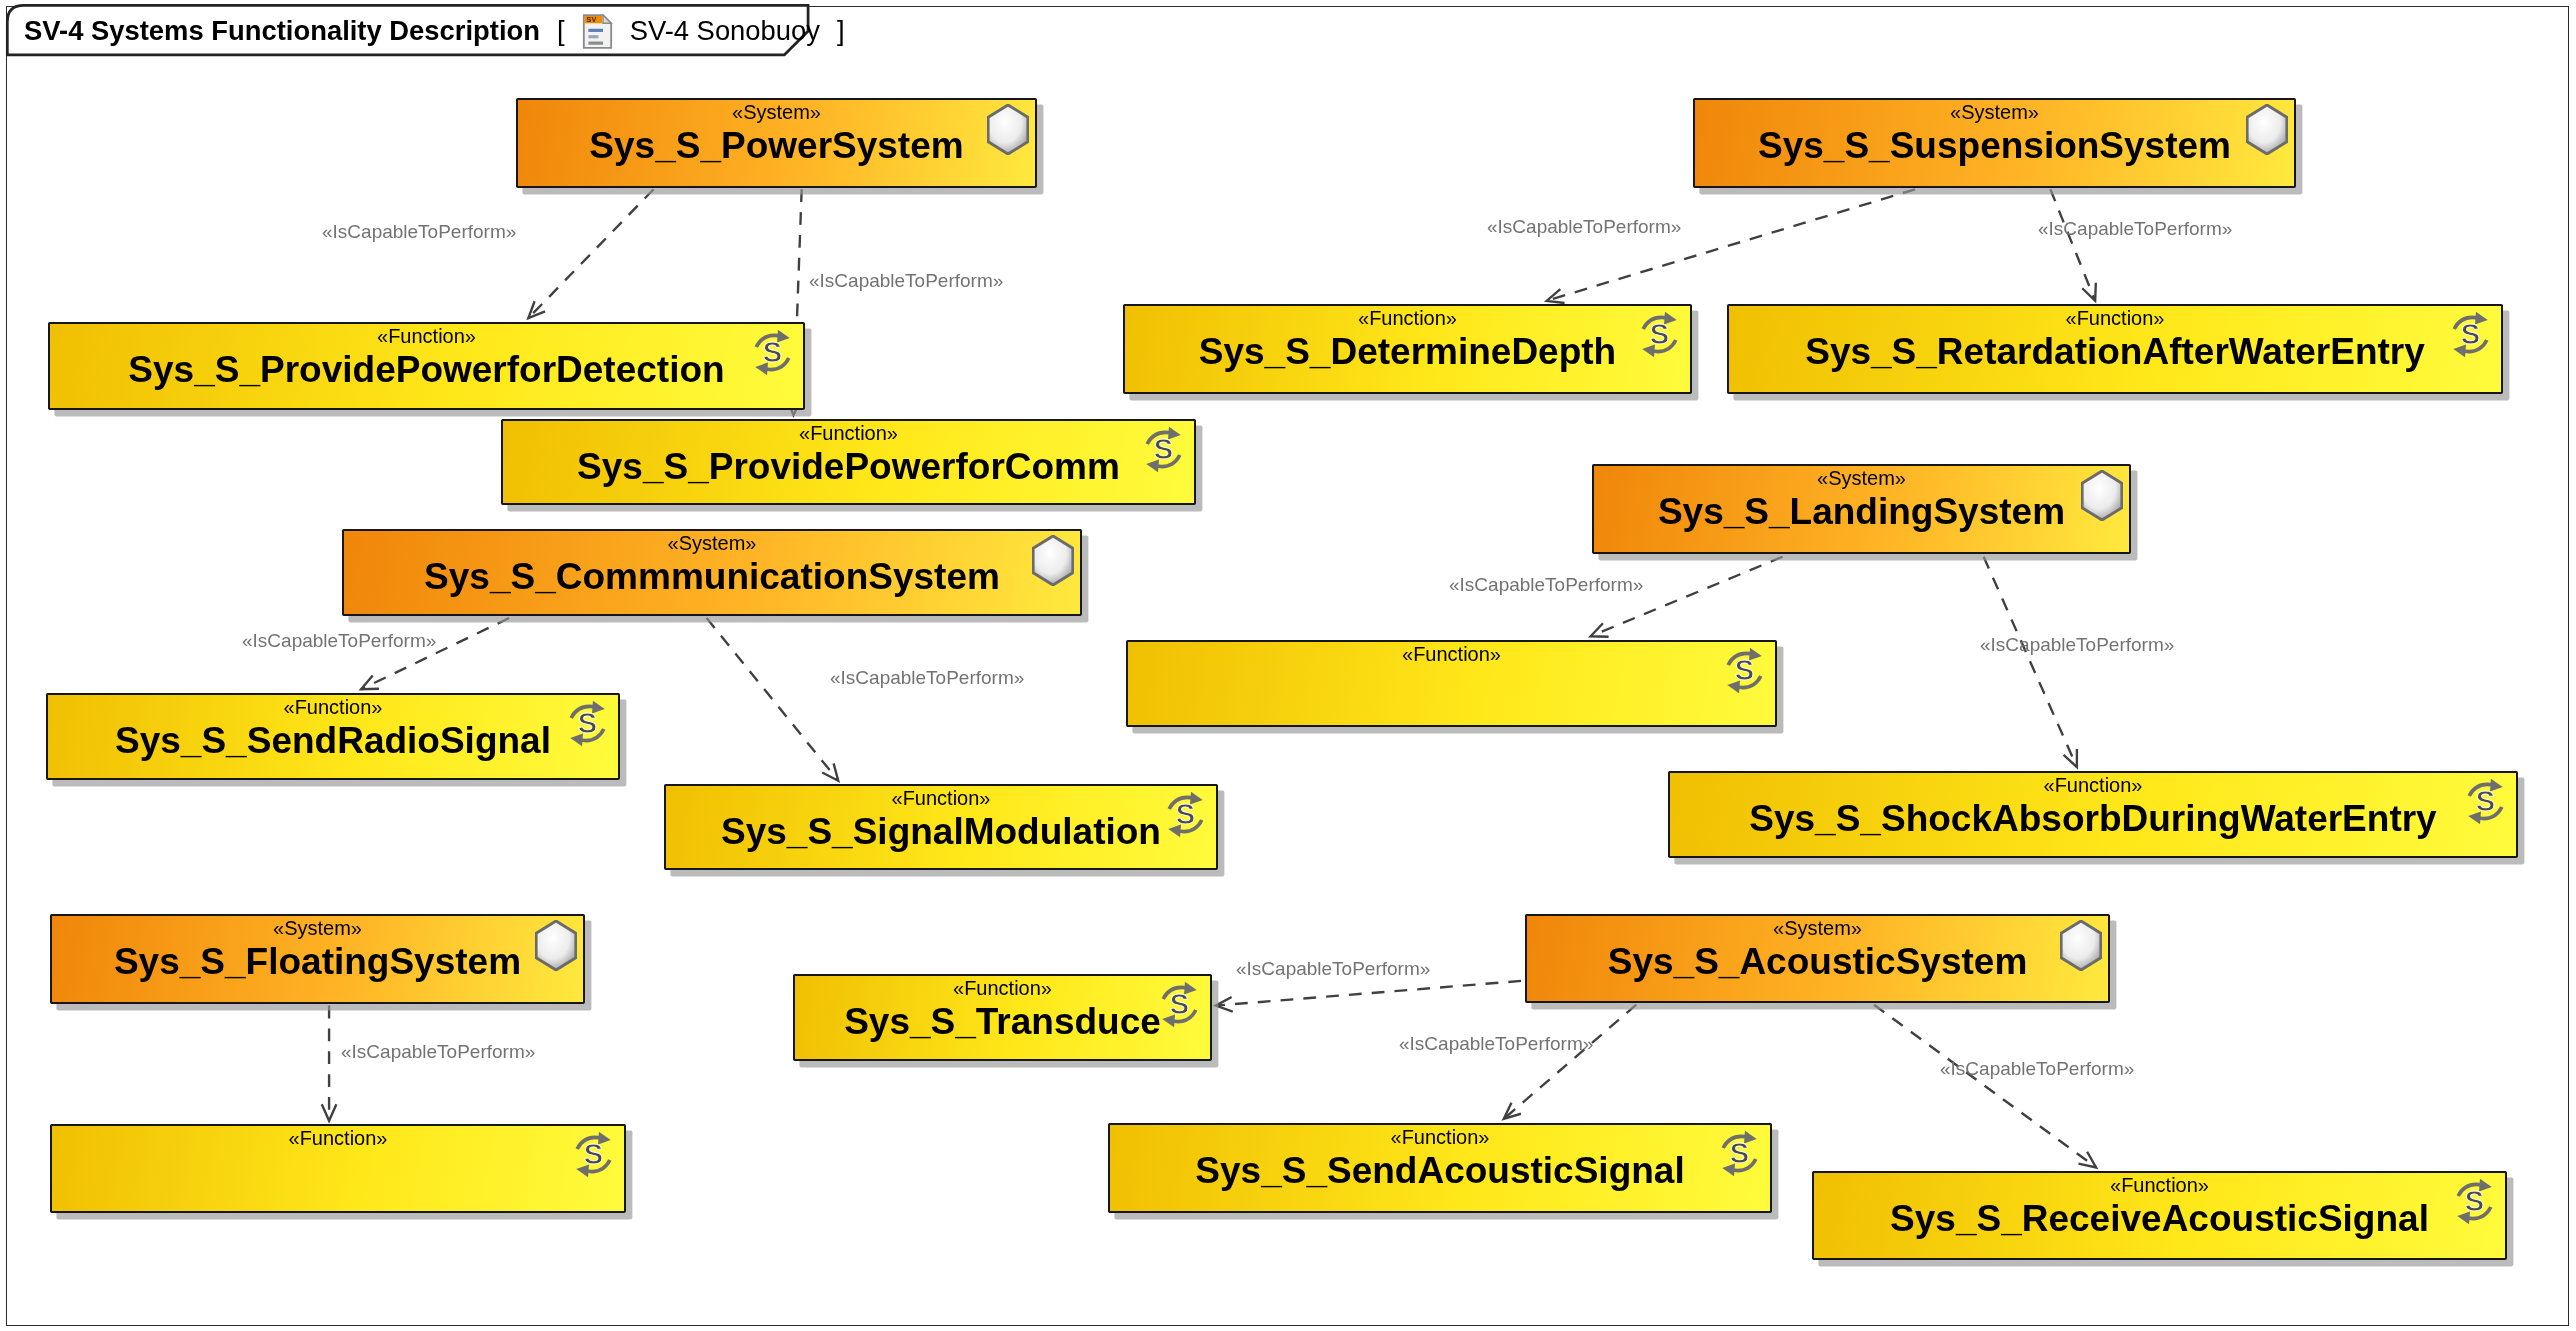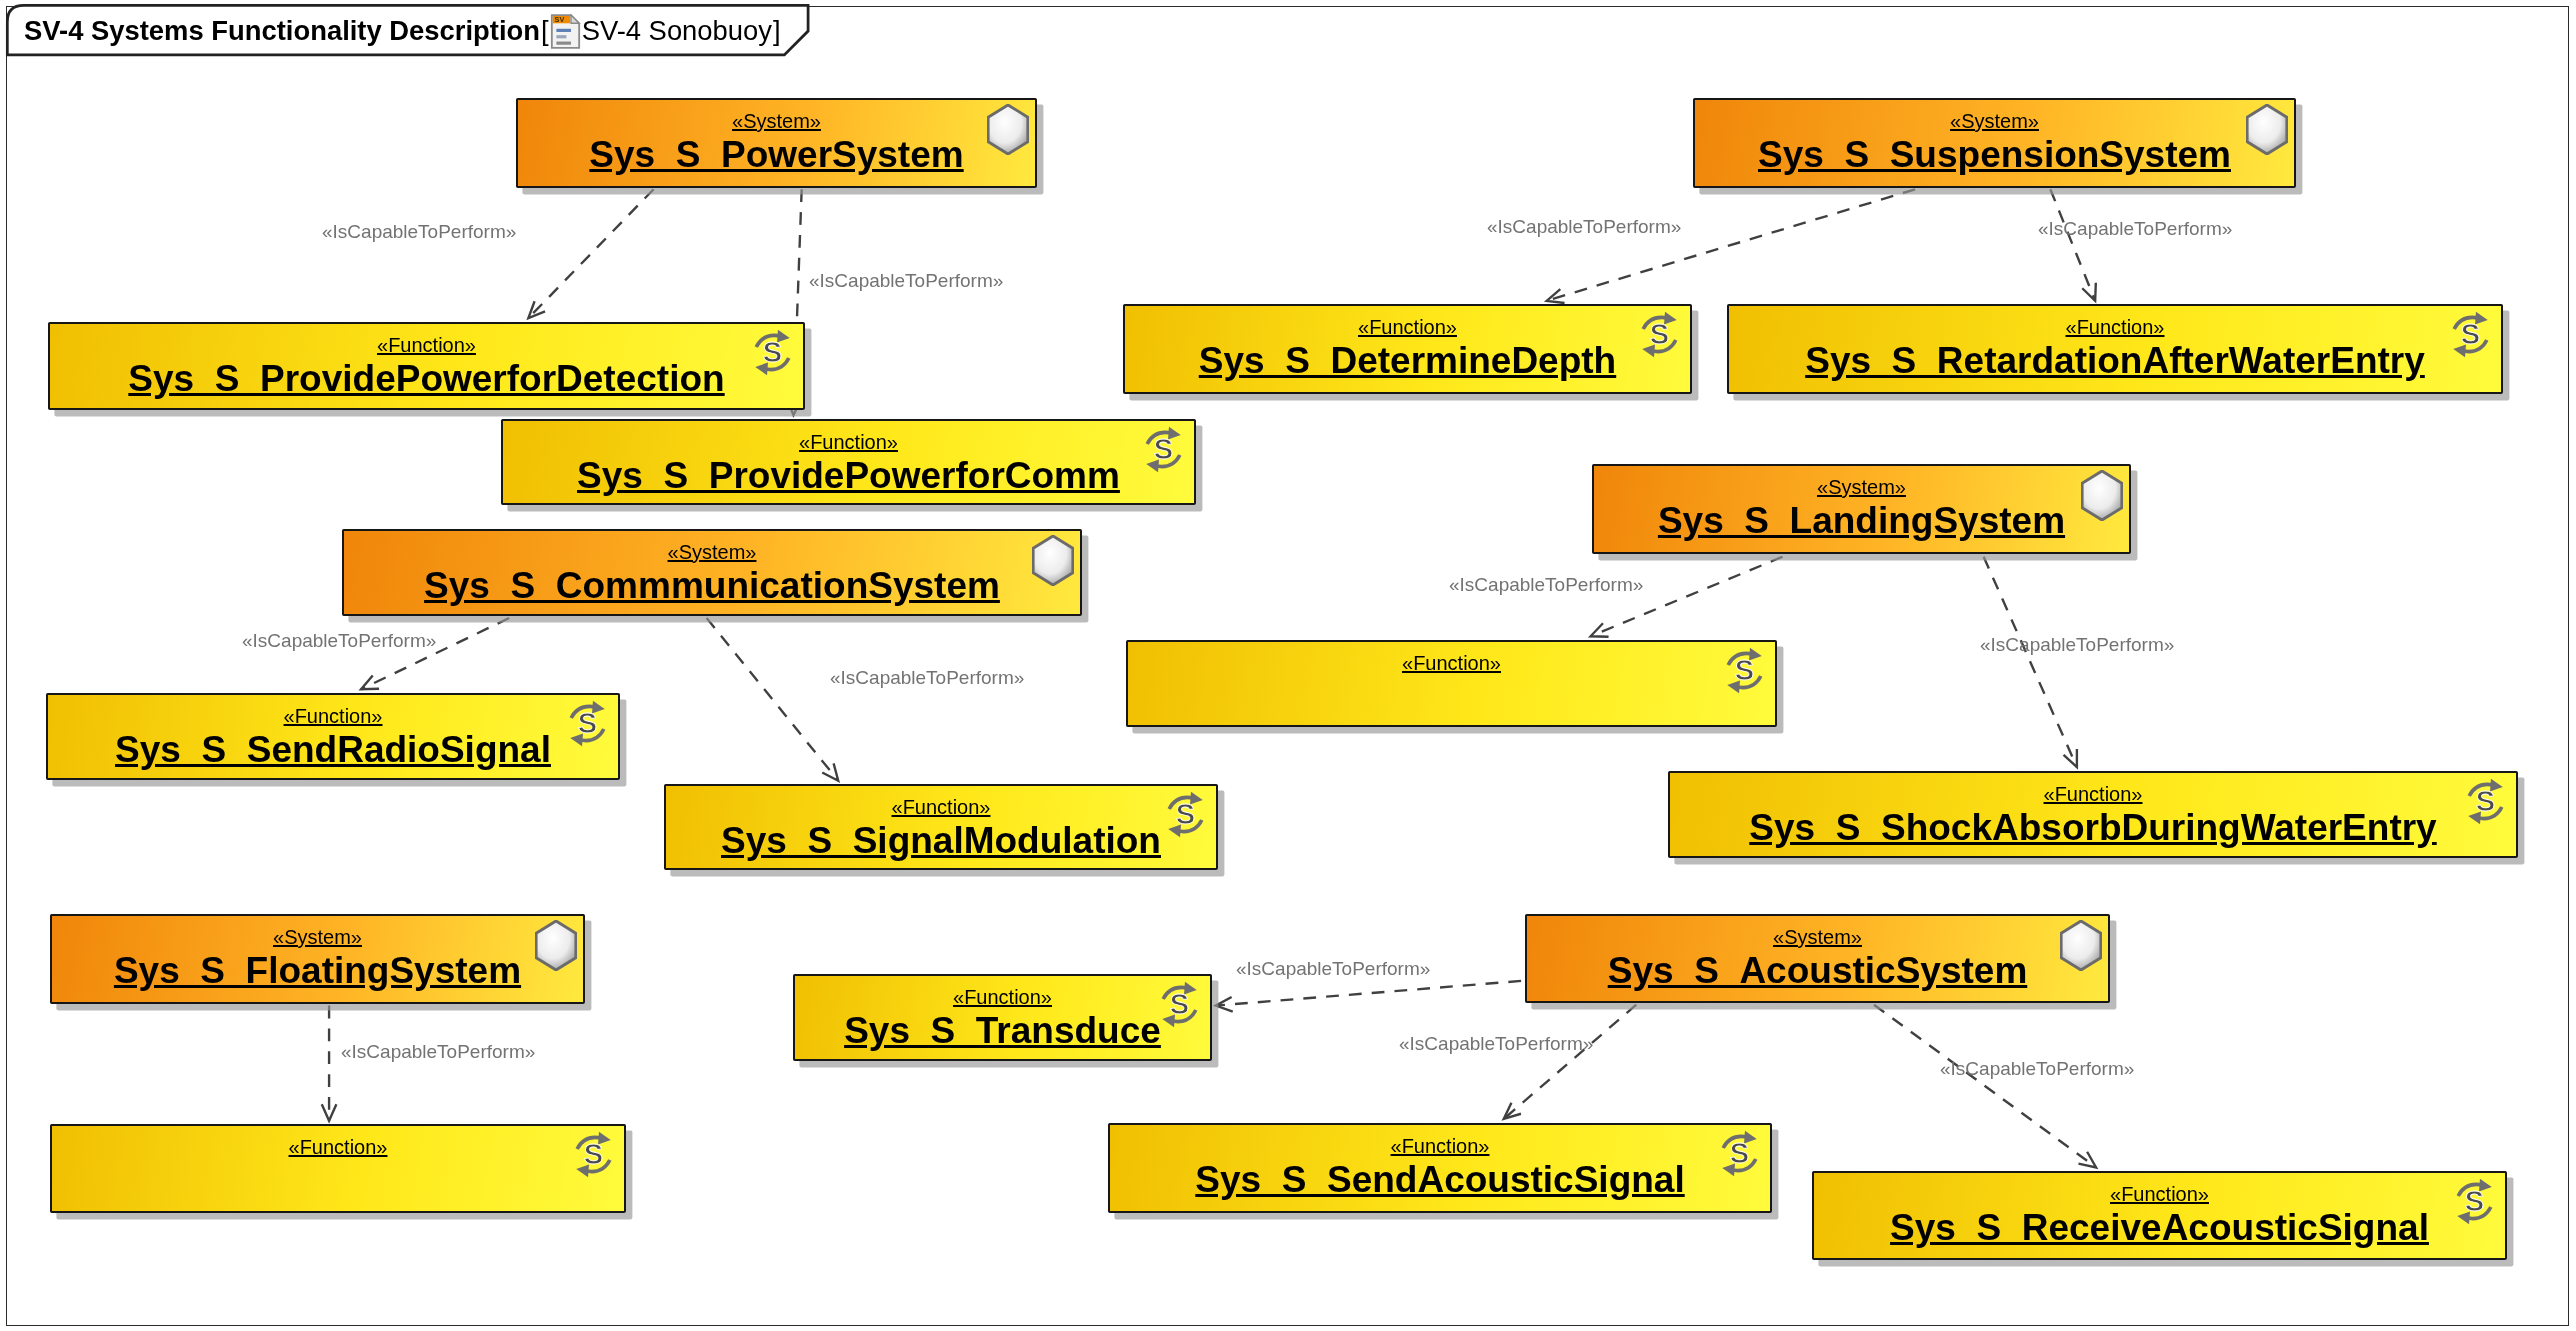--- a/index.html
+++ b/index.html
@@ -5,30 +5,30 @@
   html,body{margin:0;padding:0;background:#ffffff;}
   #canvas{
     position:relative;width:2576px;height:1332px;background:#ffffff;overflow:hidden;
     font-family:"Liberation Sans",sans-serif;
   }
   
   #frame{position:absolute;left:5.5px;top:6.4px;width:2561px;height:1318px;border:1.8px solid #2b2b2b;}
   
   #tab{position:absolute;left:0;top:0;width:841px;height:64px;}
   #tab-text{
-    position:absolute;left:24px;top:12px;height:38px;display:flex;align-items:center;gap:1px;
+    position:absolute;left:24px;top:12px;height:38px;display:flex;align-items:center;gap:17px;
     font-size:27.4px;color:#000;white-space:nowrap;
   }
   #tab-text .bold{font-weight:bold;}
   #tab-text .reg{font-weight:normal;}
   
   .node{
     position:absolute;border:2.7px solid #161616;border-radius:1.8px;box-sizing:border-box;
     box-shadow:6.4px 6.4px 0 rgba(150,150,150,0.65);
-    display:flex;flex-direction:column;align-items:center;padding-top:9px;text-decoration:underline;
+    display:flex;flex-direction:column;align-items:center;padding-top:0;
   }
   .node.system{background:linear-gradient(100deg,#f0860a 0%,#ffb425 55%,#ffe93e 100%);}
   .node.function{background:linear-gradient(100deg,#f0bf02 0%,#ffe81a 55%,#fffb3c 100%);}
   .node .stereo{font-size:20px;color:#000;line-height:24px;}
   .node .name{font-size:37px;font-weight:bold;color:#000;line-height:1.15;margin-top:1px;white-space:nowrap;}
   .node .badge{position:absolute;top:3.7px;right:6.4px;}
   
   .edge-label{
     position:absolute;font-size:19px;color:#737373;white-space:nowrap;line-height:20px;
   }

